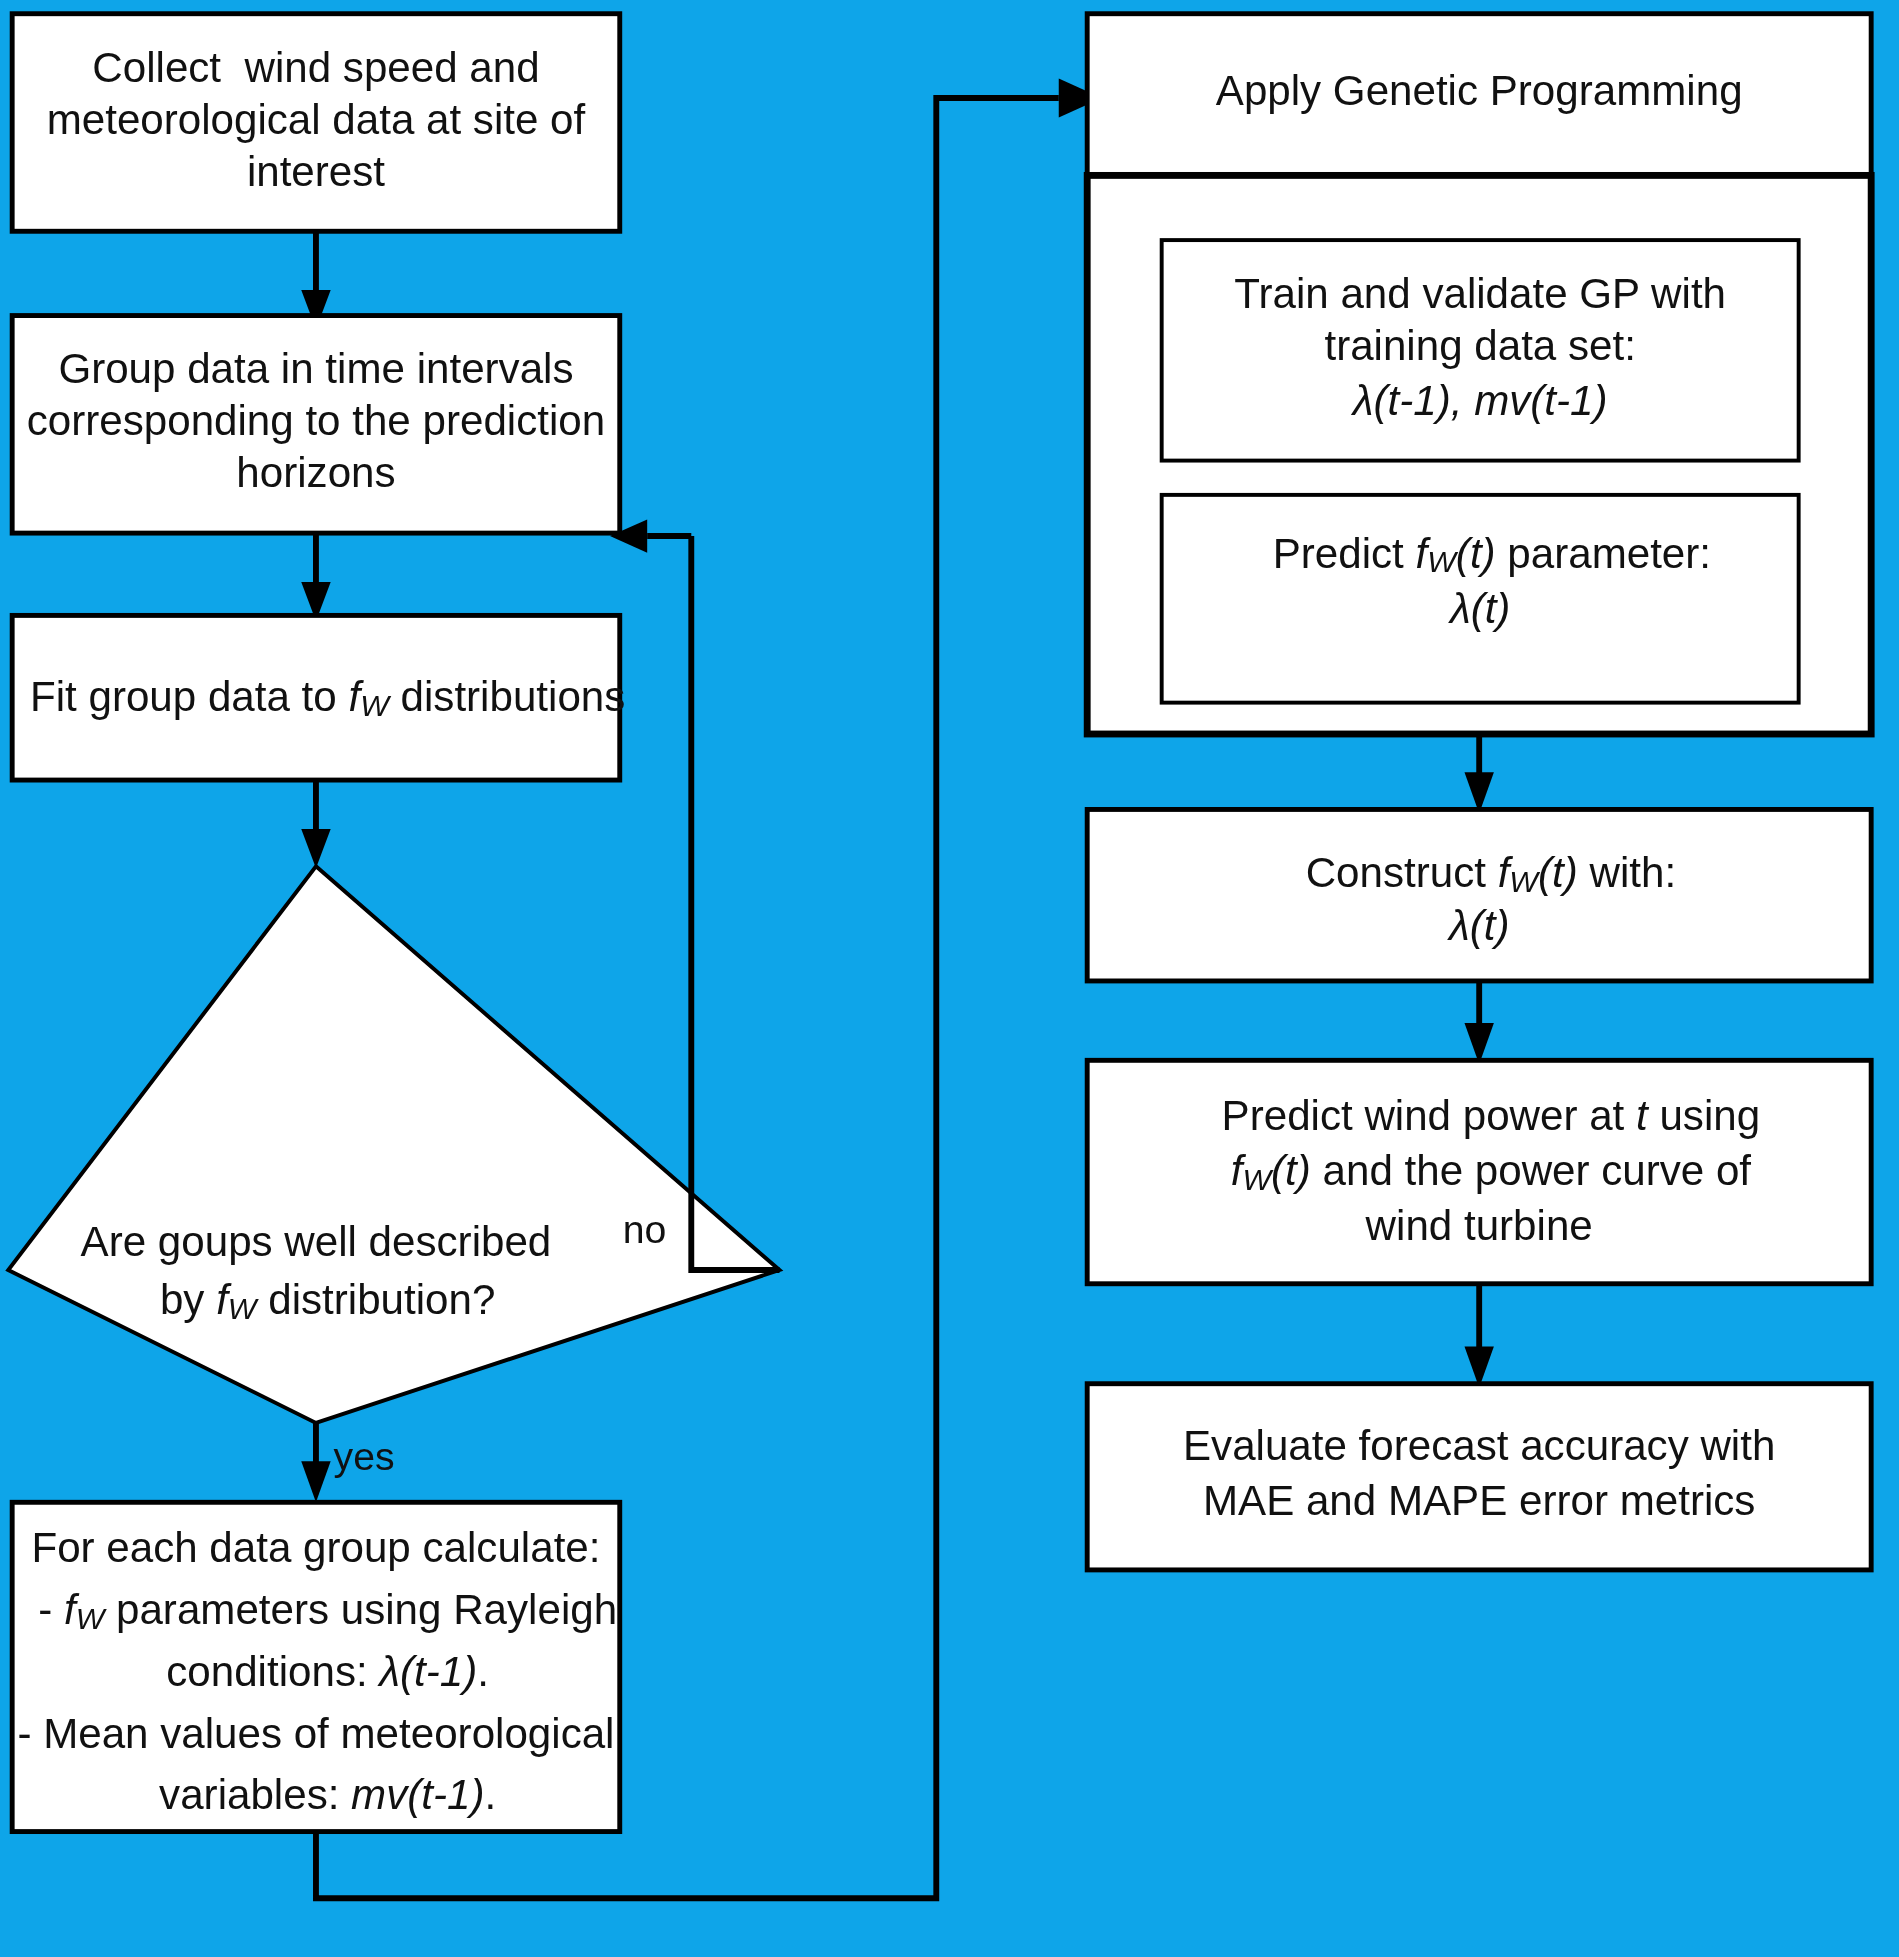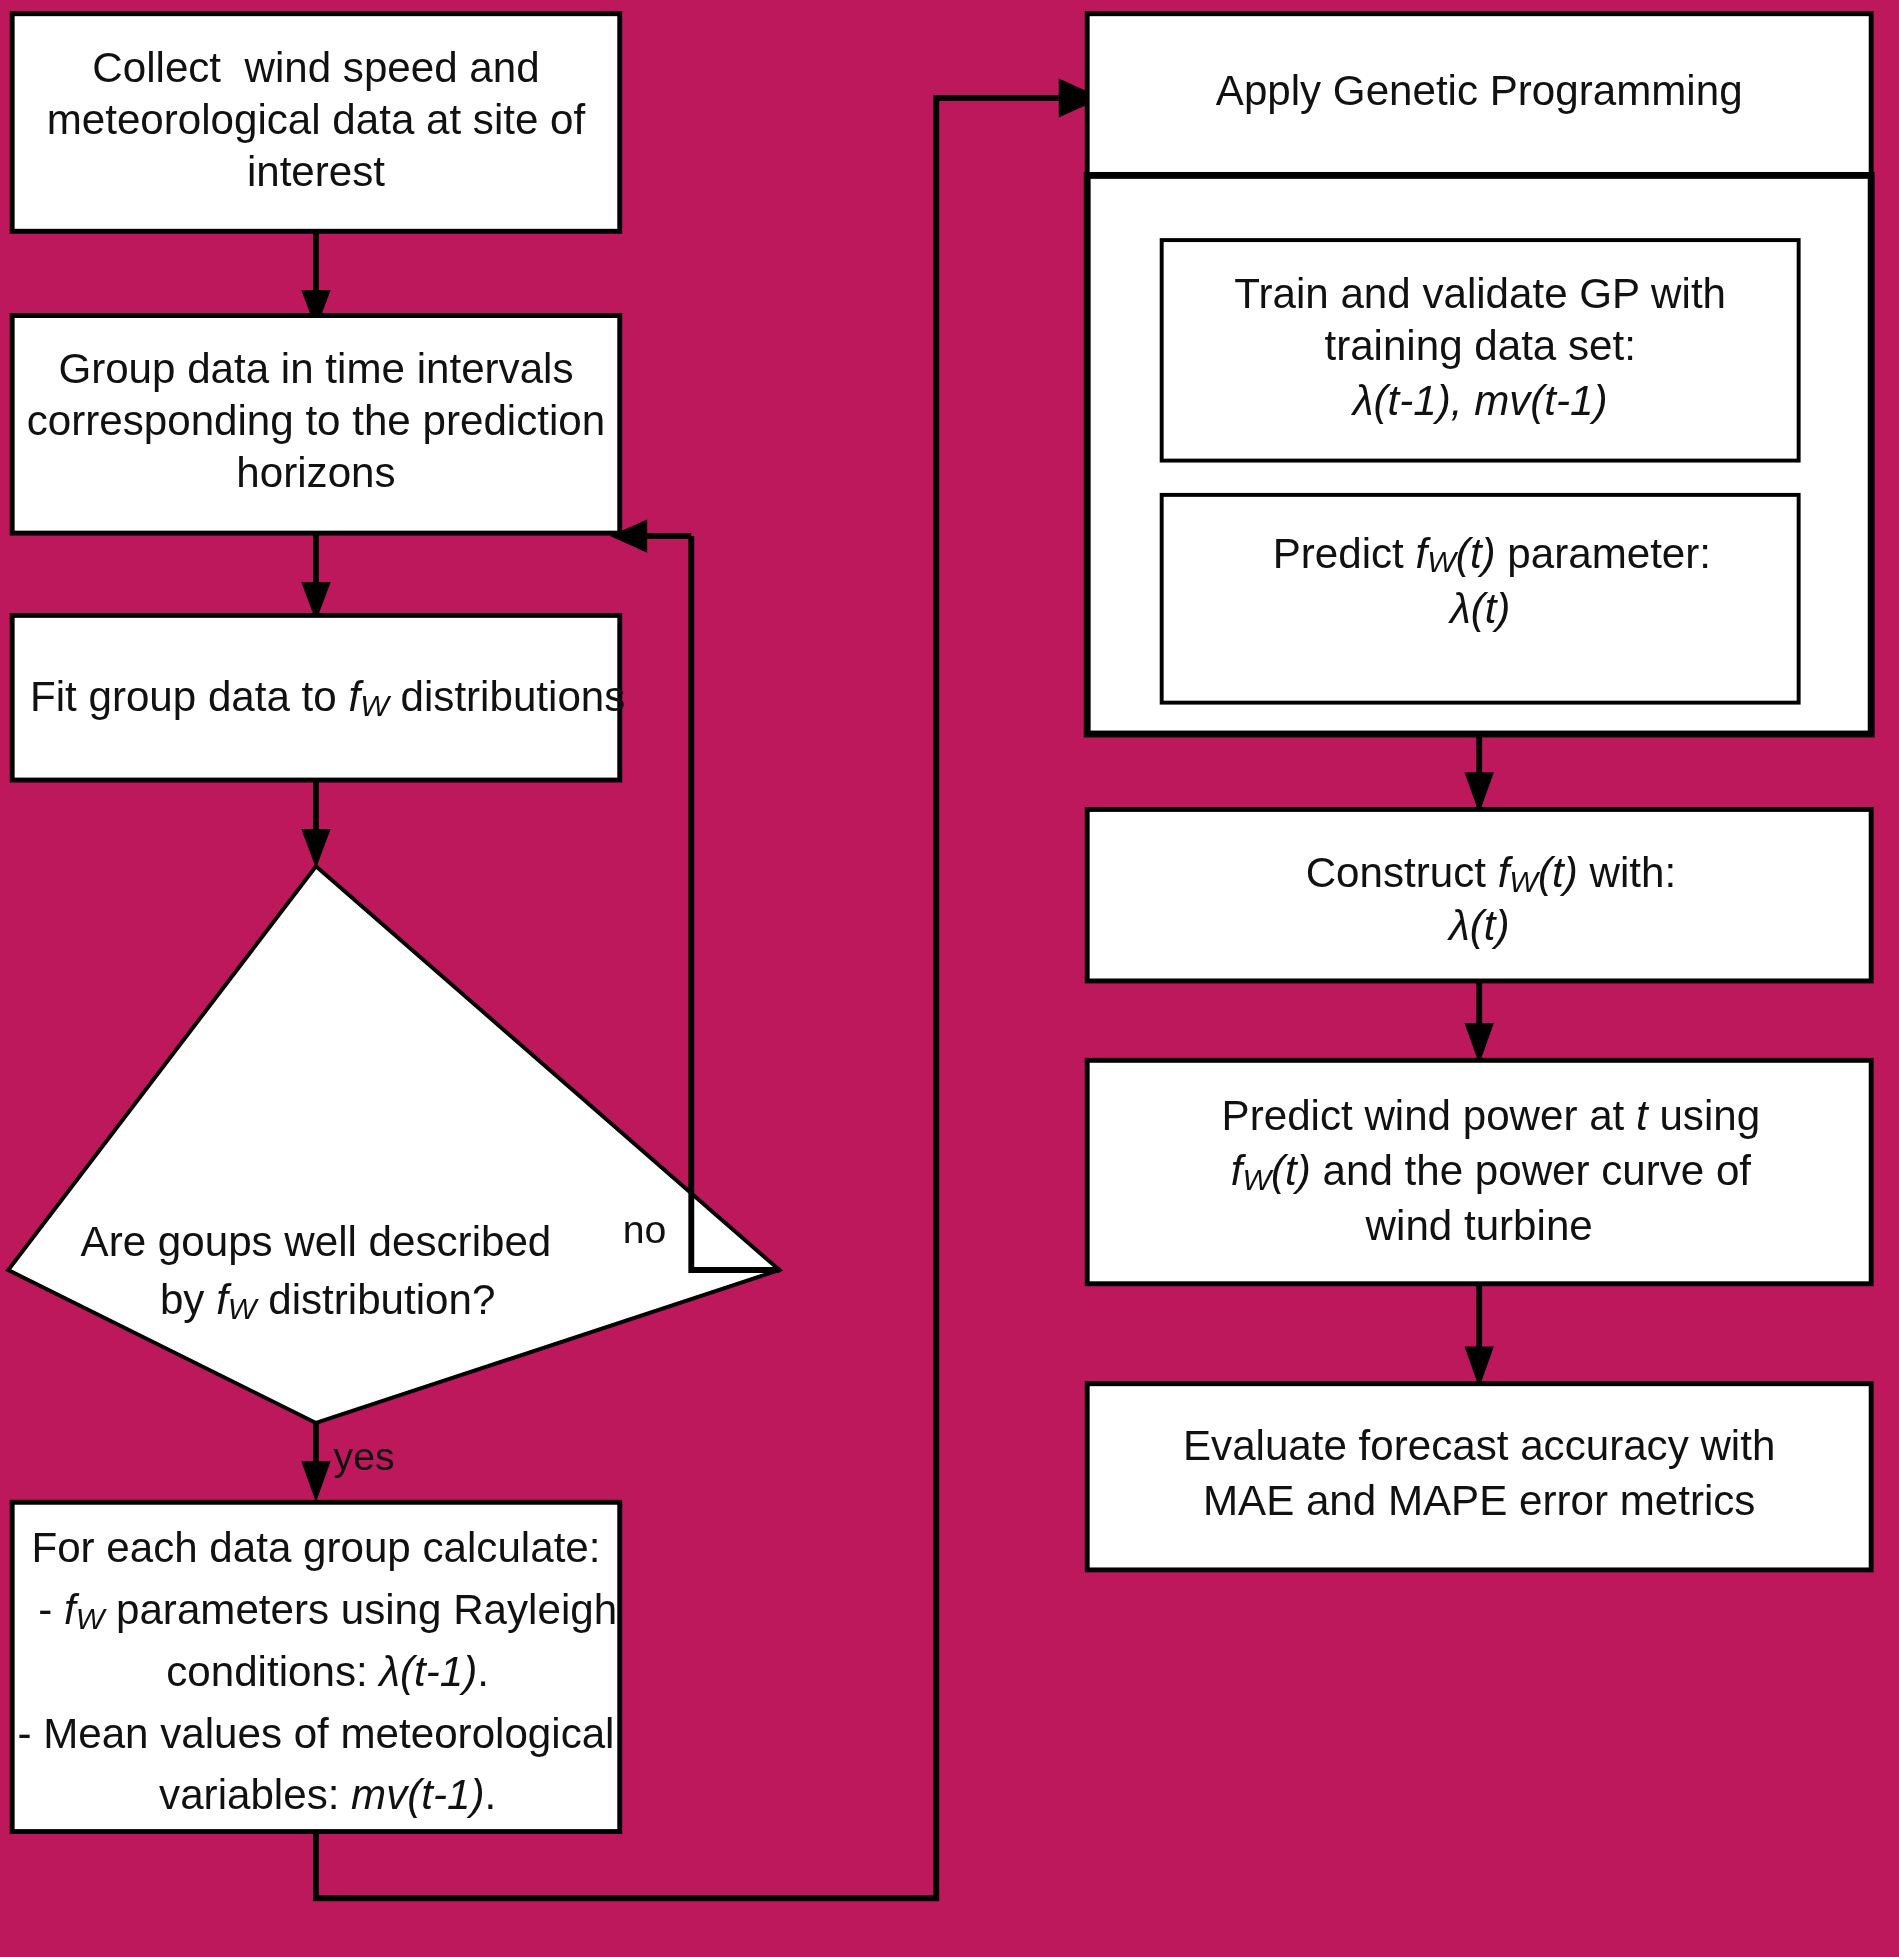--- a/index.html
+++ b/index.html
@@ -4,21 +4,21 @@
 <style>
   html, body {
     margin: 0;
     padding: 0;
     background: #ffffff;
   }
   #flowchart-root {
     position: relative;
     width: 1900px;
     height: 1957px;
-    background: #be185d;
+    background: #0ea5e9;
     font-family: "Liberation Sans", sans-serif;
   }
   svg.chart-svg {
     display: block;
     width: 1900px;
     height: 1957px;
   }
   .node-box {
     fill: #ffffff;
     stroke: #000000;

